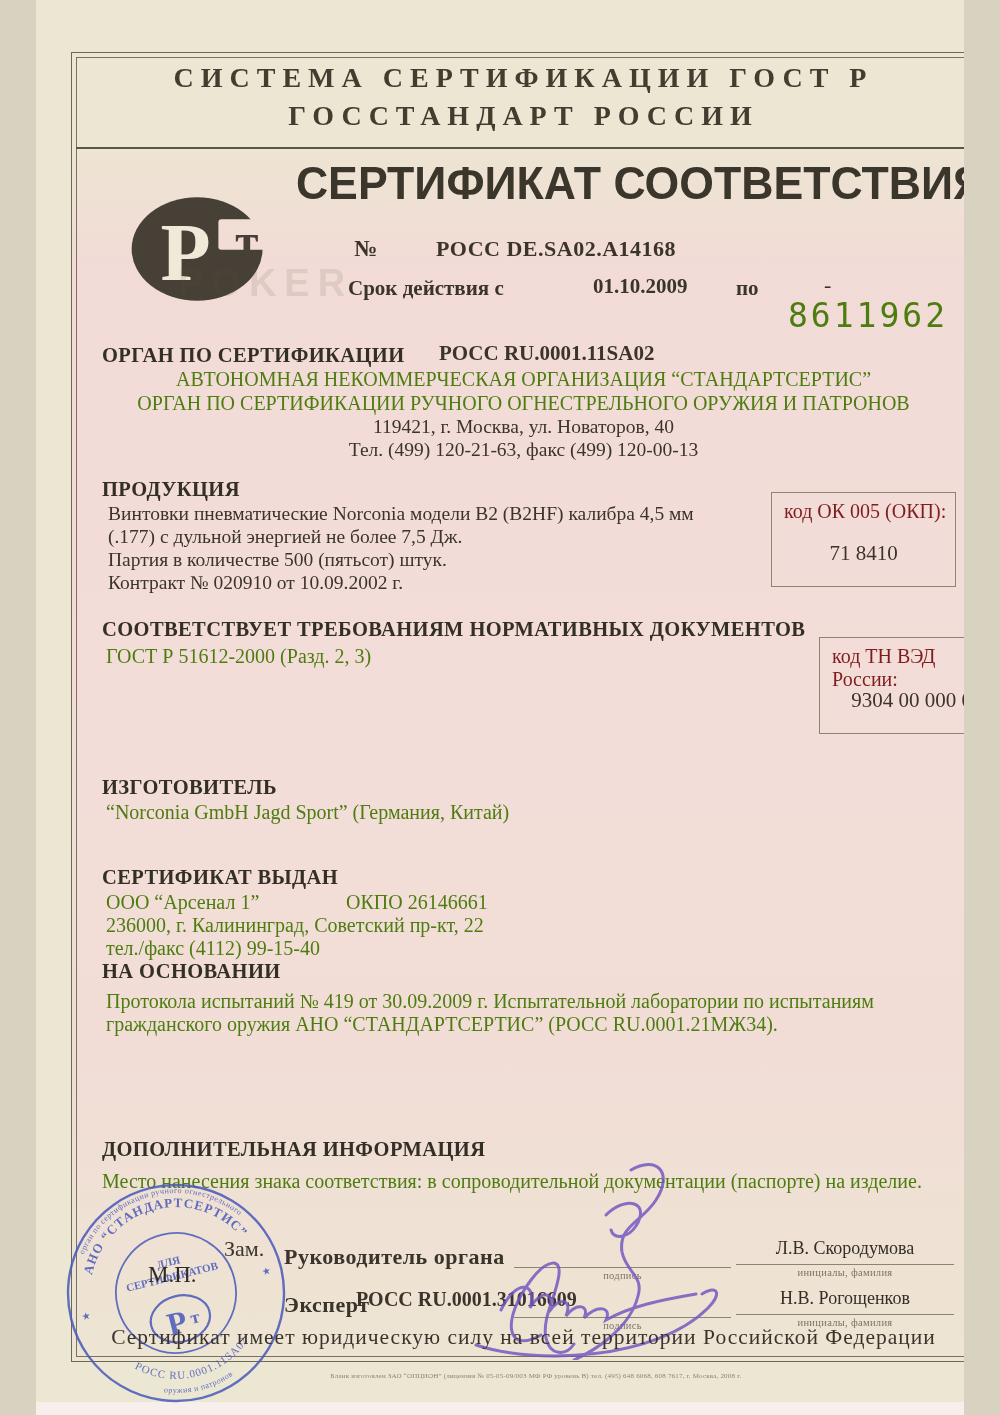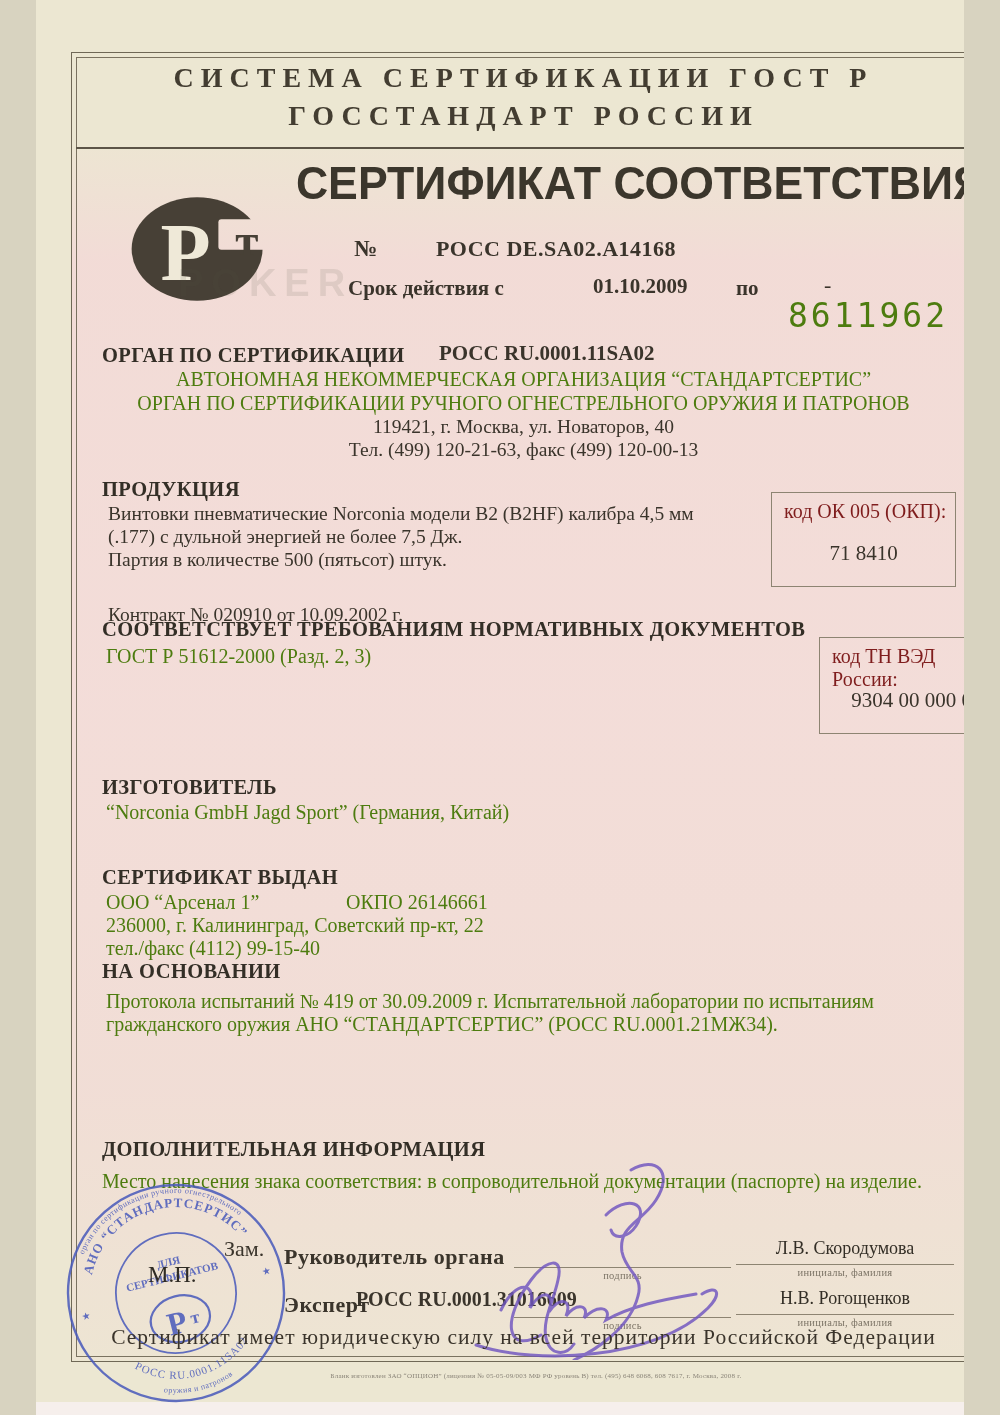--- a/index.html
+++ b/index.html
@@ -88,21 +88,21 @@
   <div class="abs b" style="left:403px;top:341px;font-size:21px;">РОСС RU.0001.11SA02</div>
   <div class="abs txt ctr" style="left:35px;top:368px;width:905px;">АВТОНОМНАЯ НЕКОММЕРЧЕСКАЯ ОРГАНИЗАЦИЯ “СТАНДАРТСЕРТИС”</div>
   <div class="abs txt ctr" style="left:35px;top:392px;width:905px;">ОРГАН ПО СЕРТИФИКАЦИИ РУЧНОГО ОГНЕСТРЕЛЬНОГО ОРУЖИЯ И ПАТРОНОВ</div>
   <div class="abs txt-sm ctr" style="left:35px;top:416px;width:905px;">119421, г. Москва, ул. Новаторов, 40</div>
   <div class="abs txt-sm ctr" style="left:35px;top:439px;width:905px;">Тел. (499) 120-21-63, факс (499) 120-00-13</div>
 
   <div class="abs lbl" style="left:66px;top:478px;">ПРОДУКЦИЯ</div>
   <div class="abs txt-sm" style="left:72px;top:503px;">Винтовки пневматические Norconia модели B2 (B2HF) калибра 4,5 мм</div>
   <div class="abs txt-sm" style="left:72px;top:526px;">(.177) с дульной энергией не более 7,5 Дж.</div>
   <div class="abs txt-sm" style="left:72px;top:549px;">Партия в количестве 500 (пятьсот) штук.</div>
-  <div class="abs txt-sm" style="left:72px;top:572px;margin-top:32px;">Контракт № 020910 от 10.09.2002 г.</div>
+  <div class="abs txt-sm" style="left:72px;top:572px;">Контракт № 020910 от 10.09.2002 г.</div>
 
   <div class="codebox" style="left:735px;top:492px;width:183px;height:93px;">
     <span class="cb-label">код ОК 005 (ОКП):</span>
     <span class="cb-value" style="top:48px;">71 8410</span>
   </div>
 
   <div class="abs lbl" style="left:66px;top:618px;">СООТВЕТСТВУЕТ ТРЕБОВАНИЯМ НОРМАТИВНЫХ ДОКУМЕНТОВ</div>
   <div class="abs txt" style="left:70px;top:645px;">ГОСТ Р 51612-2000 (Разд. 2, 3)</div>
 
   <div class="codebox" style="left:735px;top:637px;width:183px;height:95px;margin-left:48px;">

